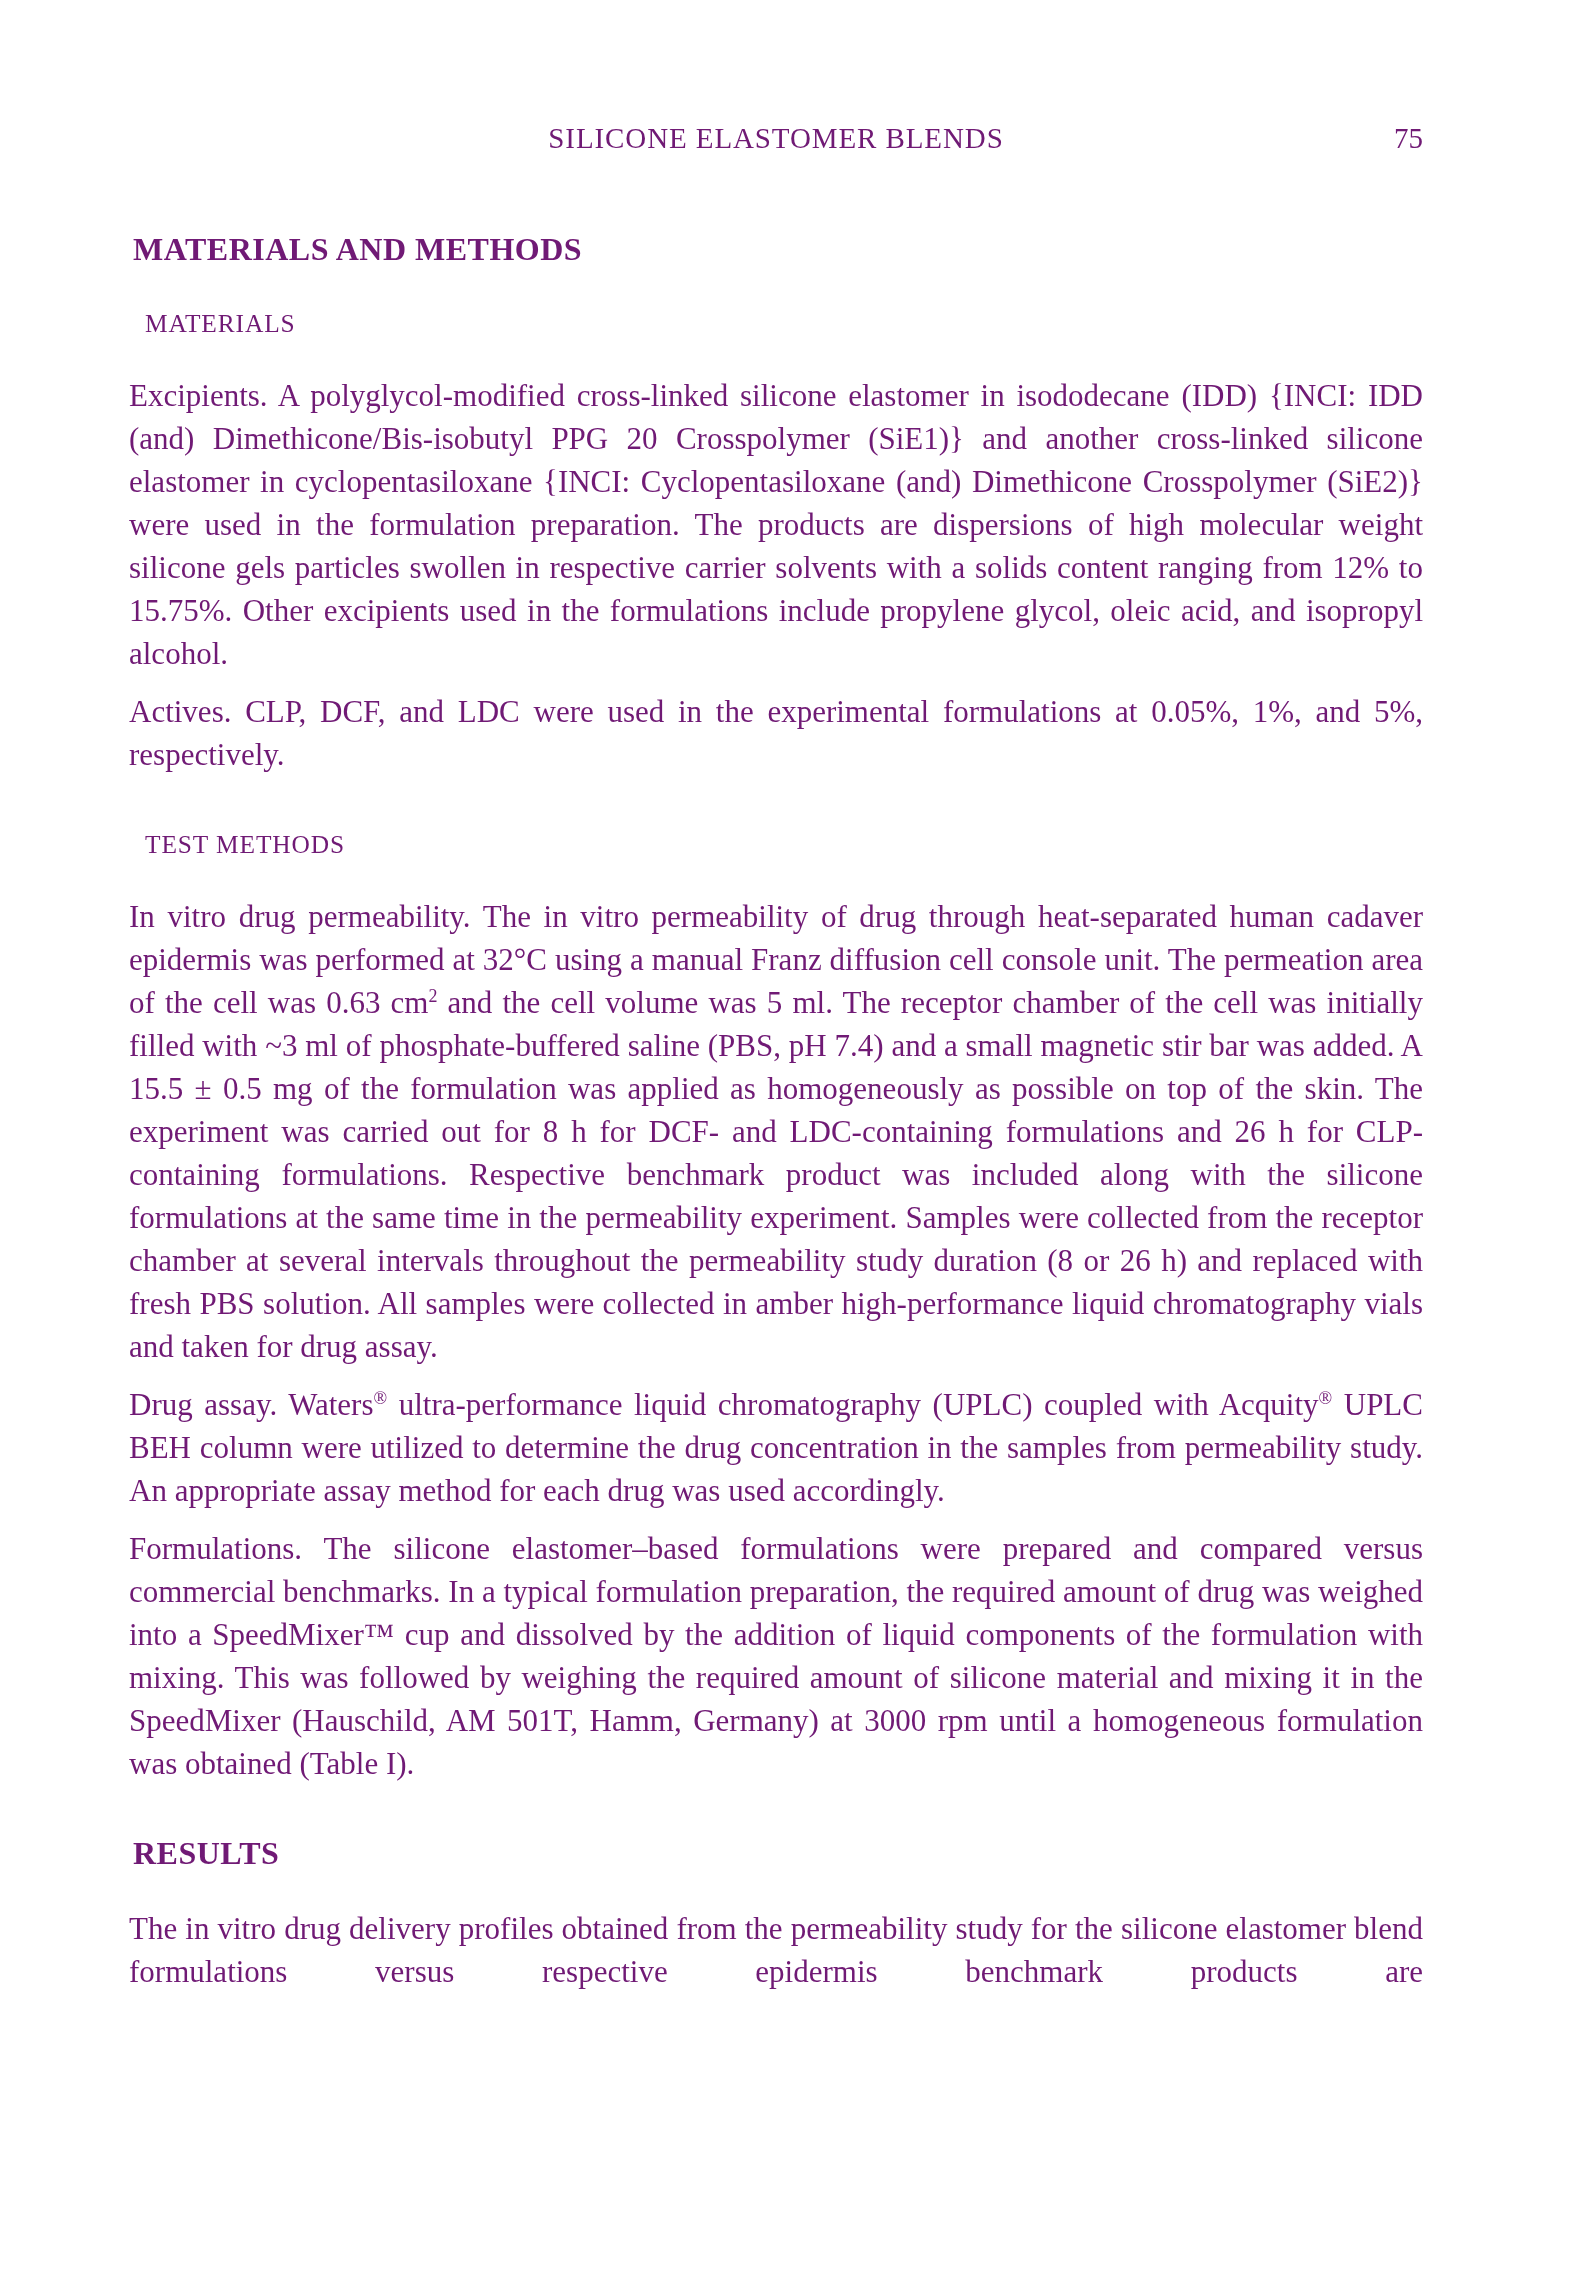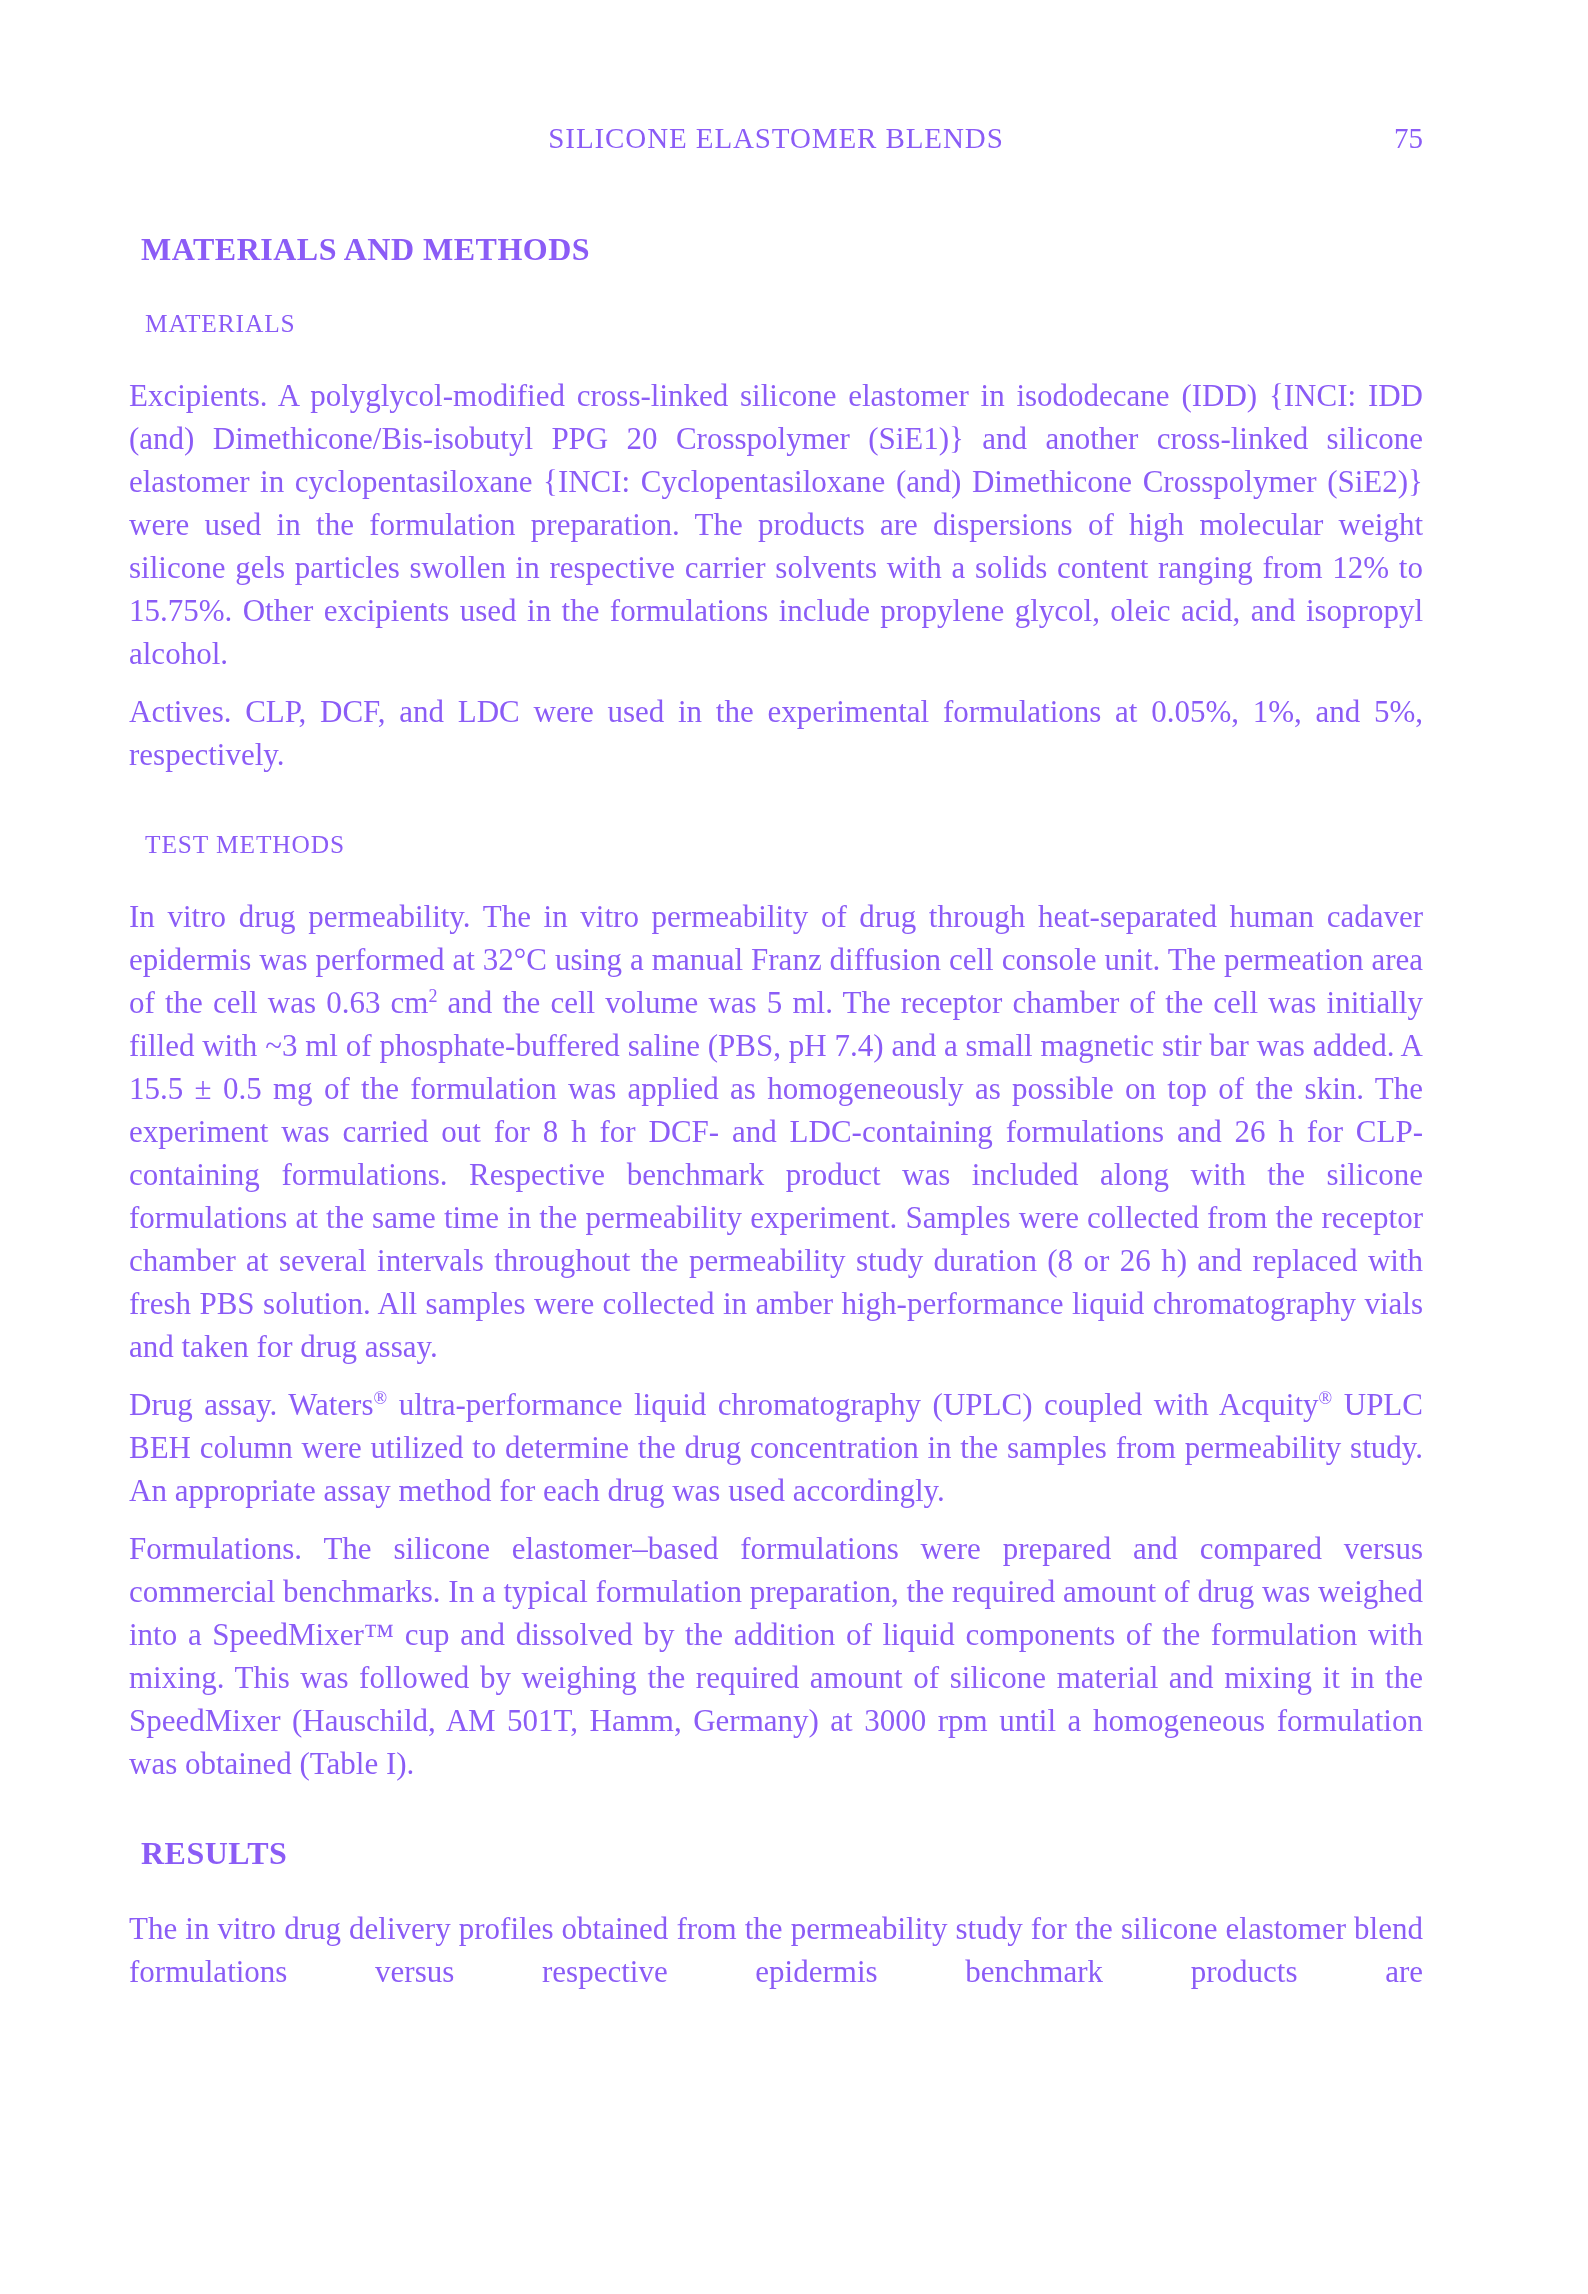--- a/index.html
+++ b/index.html
@@ -5,21 +5,21 @@
   html, body {
     margin: 0;
     padding: 0;
     background: #ffffff;
   }
   .page {
     position: relative;
     width: 1589px;
     height: 2295px;
     background: #ffffff;
-    color: #8b5cf6;
+    color: #701a75;
     font-family: "Liberation Serif", "DejaVu Serif", serif;
     overflow: hidden;
   }
   .content-col {
     position: absolute;
     left: 129px;
     top: 0;
     width: 1294px;
   }
   .running-head {
@@ -39,21 +39,21 @@
   .page-number {
     position: absolute;
     right: 0;
     top: 0;
     font-size: 29px;
   }
   h1.section-heading {
     font-size: 32px;
     font-weight: bold;
     letter-spacing: 0.5px;
-    margin: 12px;
+    margin: 4px;
     margin-top: 70px;
     line-height: 1.1;
   }
   h2.subsection-heading {
     font-size: 25.4px;
     font-weight: normal;
     letter-spacing: 0.9px;
     margin: 16px;
     margin-top: 43px;
     line-height: 1.1;

